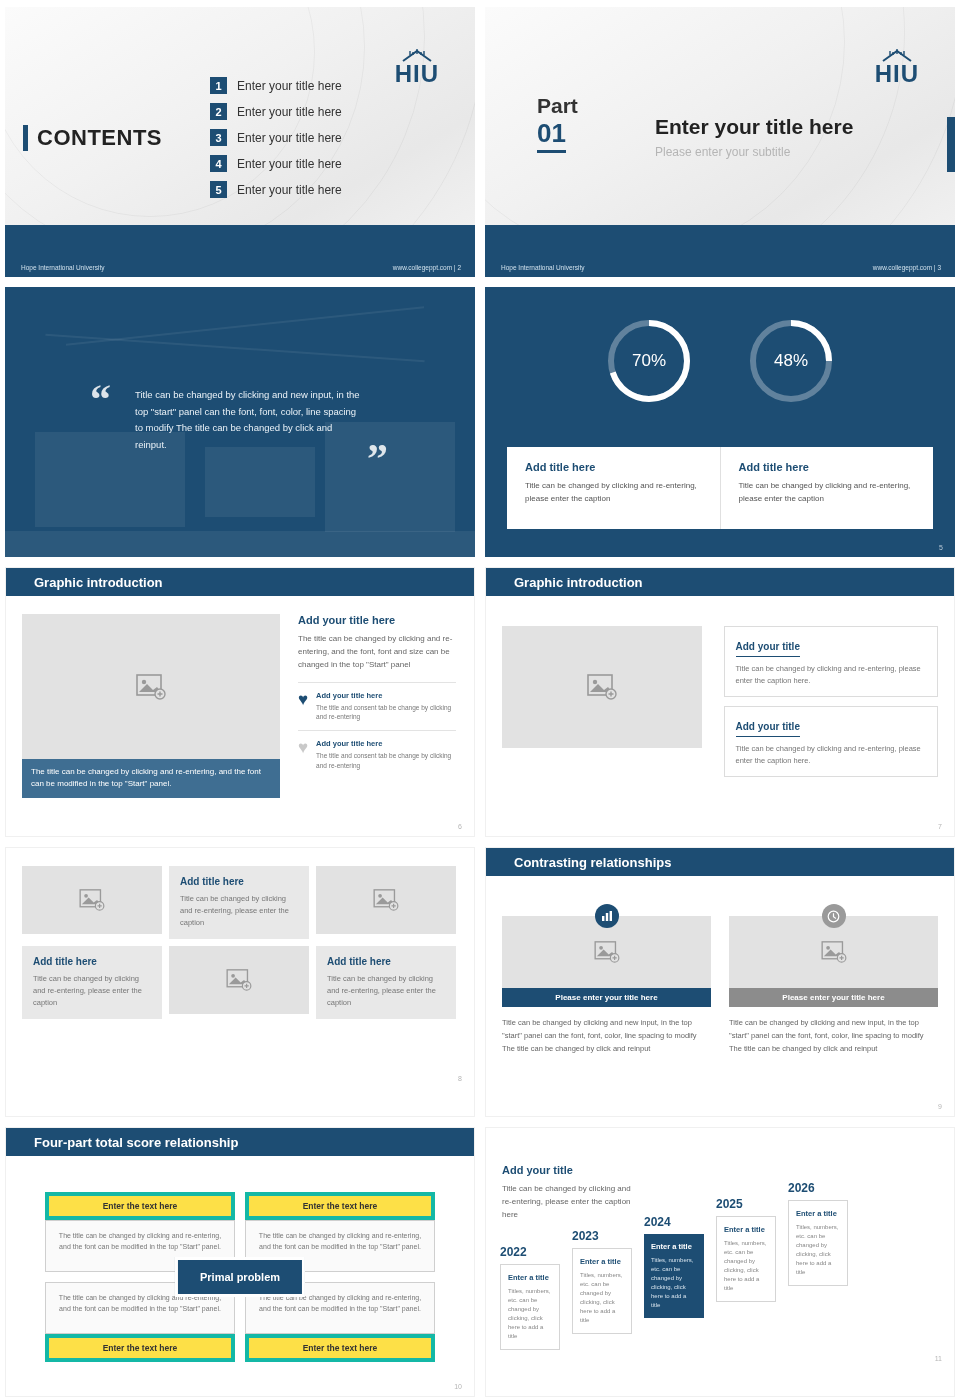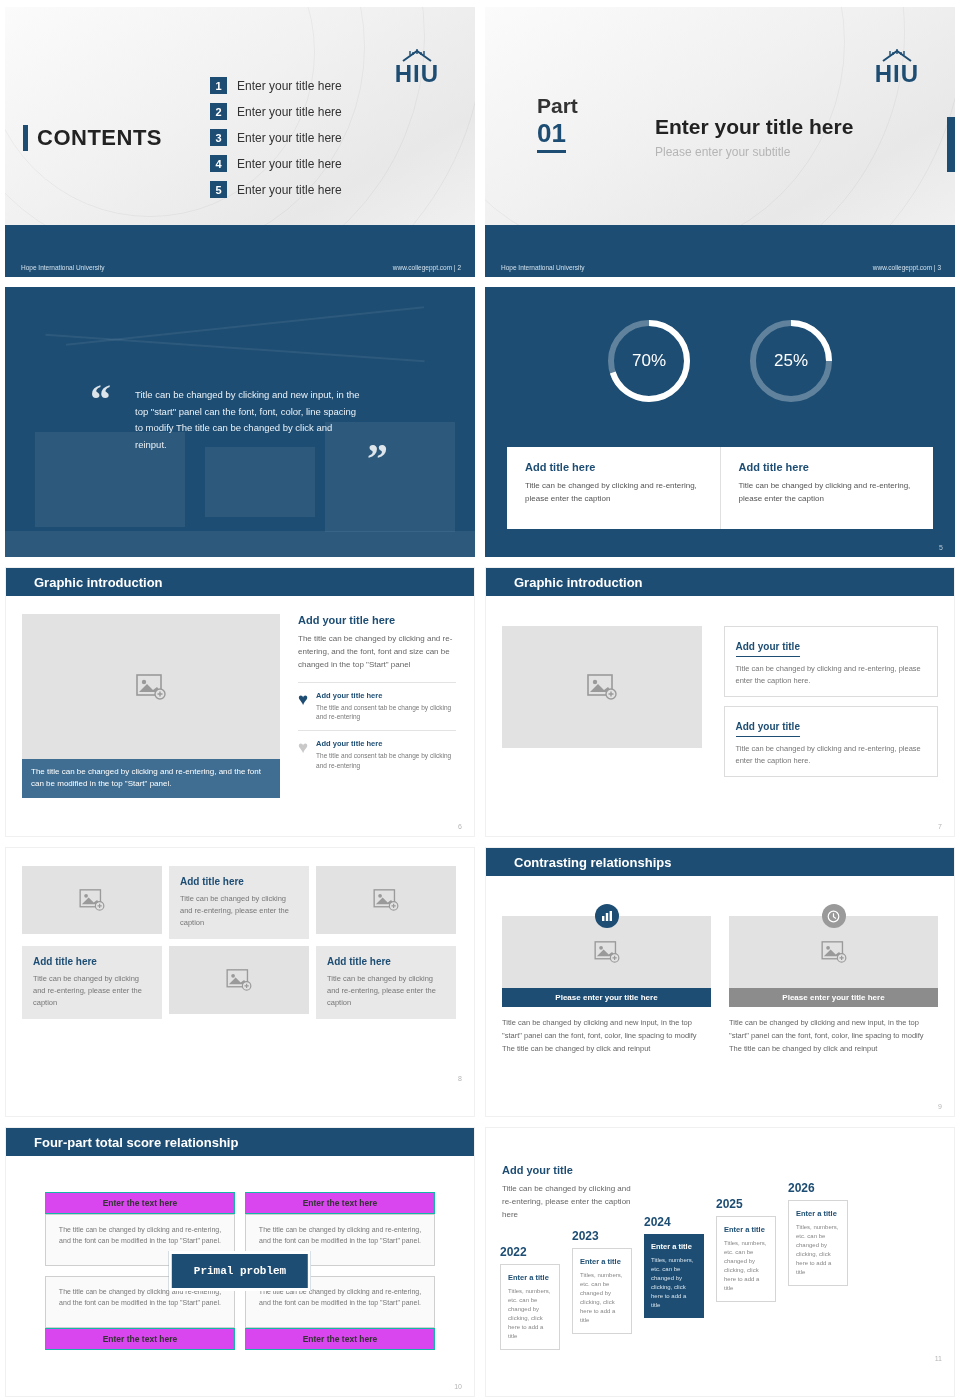--- a/index.html
+++ b/index.html
@@ -138,21 +138,21 @@
   .cr-img { height: 72px; background: #e2e2e2; display:flex; align-items:center; justify-content:center; }
   .cr-lab { color: #fff; font-size: 8px; text-align: center; padding: 5px 0; font-weight: bold;}
   .cr-p { font-size: 7.5px; color: #666; line-height: 1.7; margin-top: 10px; }
   .circ-icon {
     width: 24px; height: 24px; border-radius: 50%; display: flex; align-items: center; justify-content: center;
     color: #fff; font-size: 11px; margin: 0 auto;
   }
 
   
   .fp-box { border: 1px solid #cfcfcf; background: #fafafa; padding: 9px 10px; }
-  .fp-head { background: #d946ef; text-align: center; font-size: 8.5px; font-weight: bold; color: #333; padding: 5px 0; border: 1px solid #14b8a6;}
+  .fp-head { background: #fde047; text-align: center; font-size: 8.5px; font-weight: bold; color: #333; padding: 5px 0; border: 4px solid #14b8a6;}
   .fp-txt { font-size: 7px; color: #777; line-height: 1.6; text-align: center; }
   .primal {
     background: #1d4d73; color: #fff; font-size: 11px; font-weight: bold;
     padding: 11px 22px; text-align: center; border: 3px solid #fff;
   }
 
   
   .tp-year { font-size: 12px; font-weight: bold; color: #1d4d73; margin-bottom: 5px; }
   .tp-card { width: 60px; padding: 8px 7px; }
   .tp-card h6 { font-size: 7.5px; font-weight: bold; margin-bottom: 5px; }
@@ -263,21 +263,21 @@
             <circle cx="46" cy="46" r="38" fill="none" stroke="rgba(255,255,255,0.3)" stroke-width="6"></circle>
             <circle cx="46" cy="46" r="38" fill="none" stroke="#ffffff" stroke-width="6" stroke-dasharray="167.1 238.8"></circle>
           </svg>
         <div class="val">70%</div>
       </div>
       <div class="donut">
         <svg width="92" height="92">
             <circle cx="46" cy="46" r="38" fill="none" stroke="rgba(255,255,255,0.3)" stroke-width="6"></circle>
             <circle cx="46" cy="46" r="38" fill="none" stroke="#ffffff" stroke-width="6" stroke-dasharray="59.7 238.8"></circle>
           </svg>
-        <div class="val">25%</div>
+        <div class="val">48%</div>
       </div>
     </div>
     <div class="cards">
       <div class="card">
         <h4>Add title here</h4>
         <p>Title can be changed by clicking and re-entering, please enter the caption</p>
       </div>
       <div class="card">
         <h4>Add title here</h4>
         <p>Title can be changed by clicking and re-entering, please enter the caption</p>
@@ -479,21 +479,21 @@
               </div>
             <div class="fp-head">Enter the text here</div>
           </div>
           <div>
             <div class="fp-box" style="height:52px;">
                 <div class="fp-txt">The title can be changed by clicking and re-entering, and the font can be modified in the top "Start" panel.</div>
               </div>
             <div class="fp-head">Enter the text here</div>
           </div>
         </div>
-        <div class="primal" style="position:absolute; left:50%; top:50%; transform:translate(-50%,-50%);font-family:Liberation Mono, monospace;">Primal problem</div>
+        <div class="primal" style="position:absolute; left:50%; top:50%; transform:translate(-50%,-50%);">Primal problem</div>
       </div>
       <div class="pgnum dark">10</div>
     </div>
   </div>
 
   <div class="slide s-content">
     <div class="body">
       <div style="width:130px; padding-top:18px;">
         <div class="r-title">Add your title</div>
         <div class="r-text">Title can be changed by clicking and re-entering, please enter the caption here</div>

